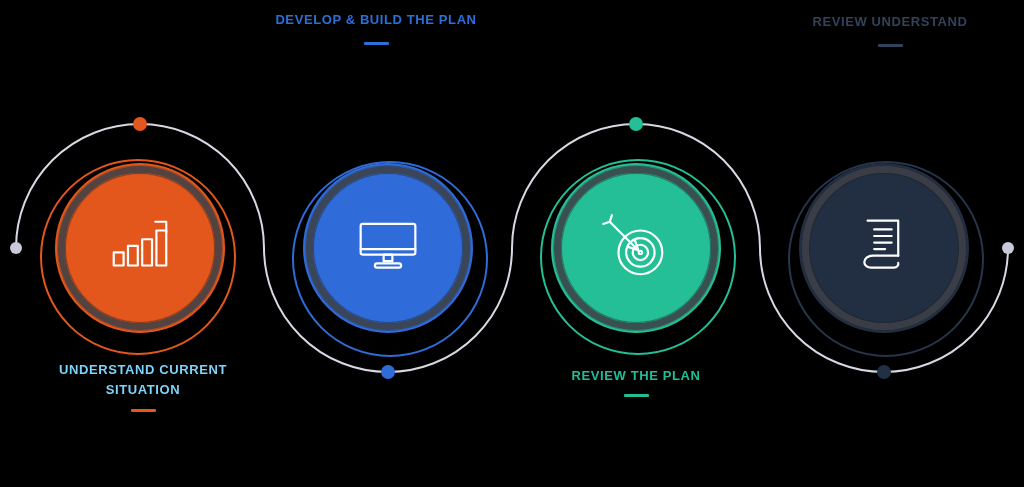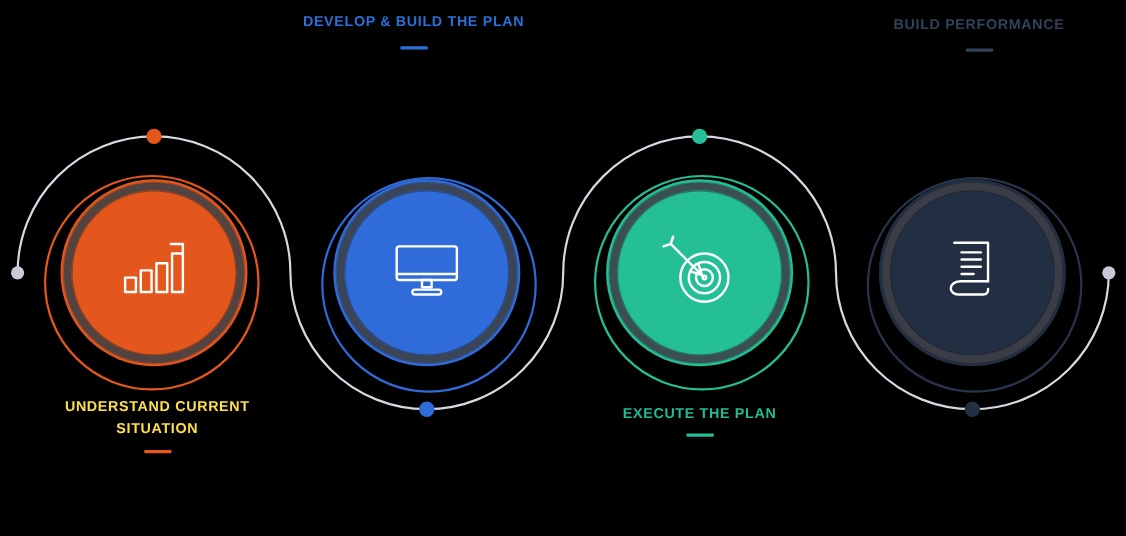--- a/index.html
+++ b/index.html
@@ -69,21 +69,21 @@
     stroke-linejoin: round;
   }
   .step-label {
     position: absolute;
     text-align: center;
     font-size: 13px;
     font-weight: bold;
     letter-spacing: 0.6px;
     line-height: 1.55;
   }
-  .label-orange { color: #fde047; }
+  .label-orange { color: #7dd3fc; }
   .label-blue   { color: #2b6fd9; }
   .label-teal   { color: #21bd95; }
   .label-navy   { color: #31435a; }
   .dash {
     width: 25px;
     height: 3px;
     margin: 12px auto 0 auto;
     border-radius: 1px;
   }
   .dash-orange { background: #e3571d; margin-top: 9px; }
@@ -177,22 +177,22 @@
     <span>UNDERSTAND CURRENT SITUATION</span>
     <div class="dash dash-orange"></div>
   </div>
 
   <div class="step-label label-blue" style="left:226px; top:10px; width:300px;">
     <span>DEVELOP &amp; BUILD THE PLAN</span>
     <div class="dash dash-blue"></div>
   </div>
 
   <div class="step-label label-teal" style="left:536px; top:366px; width:200px;">
-    <span>EXECUTE THE PLAN</span>
+    <span>REVIEW THE PLAN</span>
     <div class="dash dash-teal"></div>
   </div>
 
   <div class="step-label label-navy" style="left:765px; top:12px; width:250px;">
-    <span>BUILD PERFORMANCE</span>
+    <span>REVIEW UNDERSTAND</span>
     <div class="dash dash-navy"></div>
   </div>
 
 </div>
 
 </body></html>

